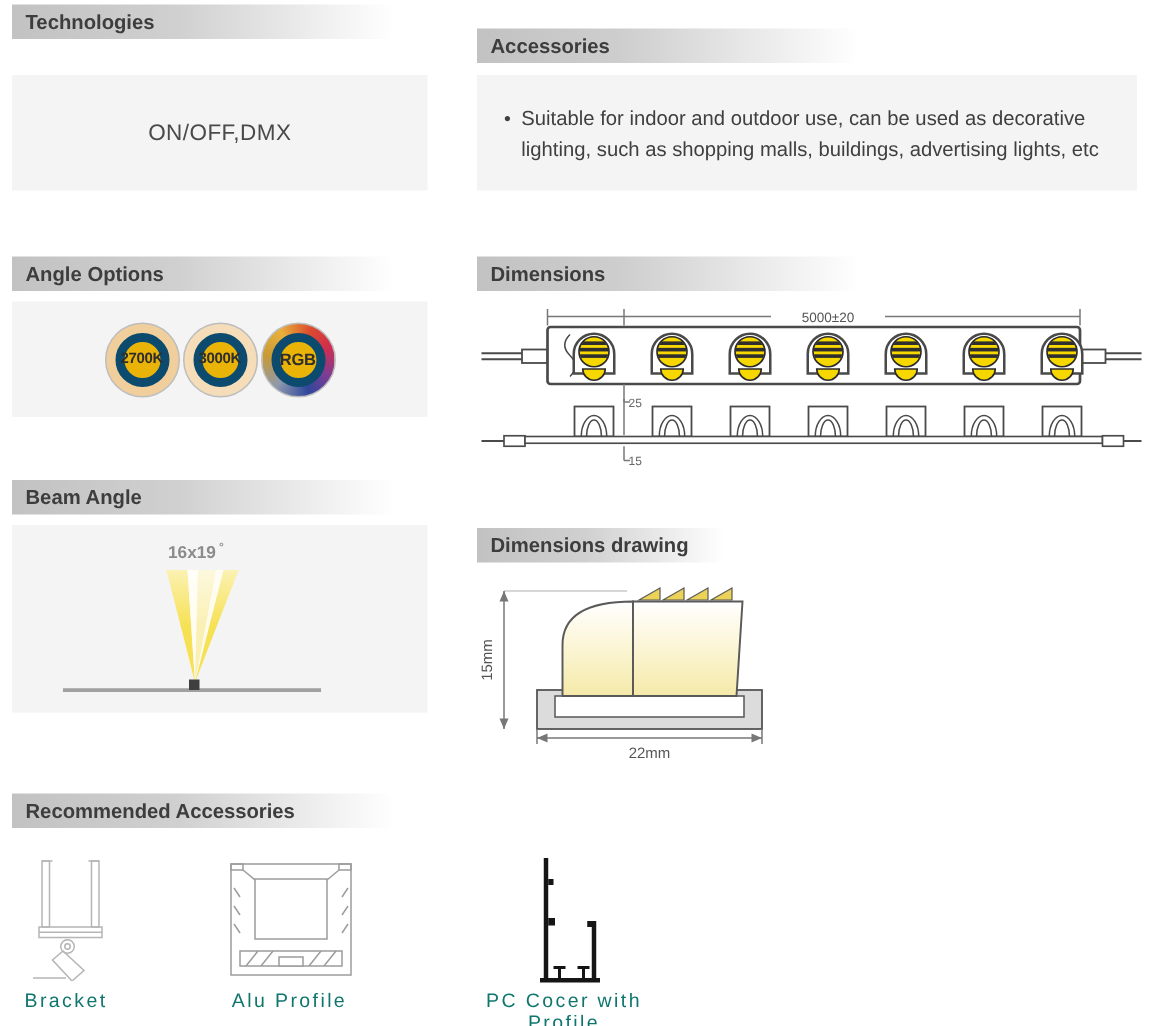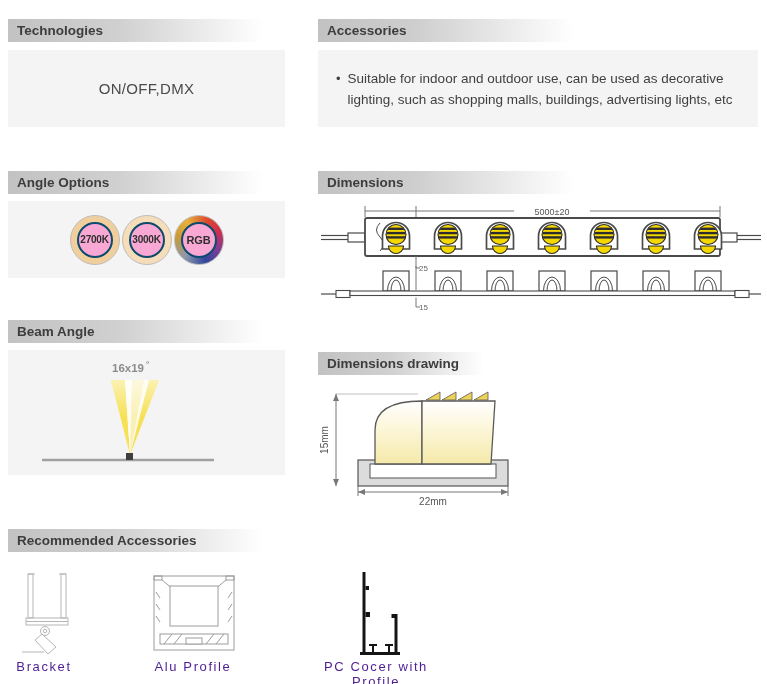--- a/index.html
+++ b/index.html
@@ -18,35 +18,35 @@
     font-size:15px; color:#4a4a4a; letter-spacing:0.3px;
   }
   .app-body { padding:19px 16px 0 18px; font-size:13.5px; line-height:1.55; color:#3f3f3f; display:flex; }
   .bullet-char { margin-right:7px; font-size:13px; }
   .circles-row { width:100%; height:100%; display:flex; align-items:center; justify-content:center; gap:2px; }
   .ring {
     width:50px; height:50px; border-radius:50%; border:1px solid #bdbdbd;
     display:flex; align-items:center; justify-content:center;
   }
   .ring-inner {
-    width:36px; height:36px; border-radius:50%; background:#f9a8d4; border:2px solid #0c4a6e;
+    width:36px; height:36px; border-radius:50%; background:#eab308; border:6px solid #0c4a6e;
     display:flex; align-items:center; justify-content:center;
     font-size:10px; font-weight:bold; color:#2e2e2e; letter-spacing:-0.2px;
   }
   .ring.rgb .ring-inner { font-size:11px; }
   .acc-label {
-    font-size:13px; color:#4c1d95; letter-spacing:1.6px; text-align:center;
+    font-size:13px; color:#0f766e; letter-spacing:1.6px; text-align:center;
   }
   svg { display:block; }
   svg text { font-family:"Liberation Sans",sans-serif; }
 </style>
 </head>
 <body>
 
-<div class="abs sec-header" style="left:8px; top:19px; width:277px;">Technologies</div>
+<div class="abs sec-header" style="left:8px; top:3px; width:277px;">Technologies</div>
 
 <div class="abs panel" style="left:8px; top:50px; width:277px; height:77px;">
   <div class="tech-value">ON/OFF,DMX</div>
 </div>
 
 <div class="abs sec-header wide" style="left:318px; top:19px; width:440px;">Accessories</div>
 
 <div class="abs panel" style="left:318px; top:50px; width:440px; height:77px;">
   <div class="app-body">
     <span class="bullet-char">•</span>

